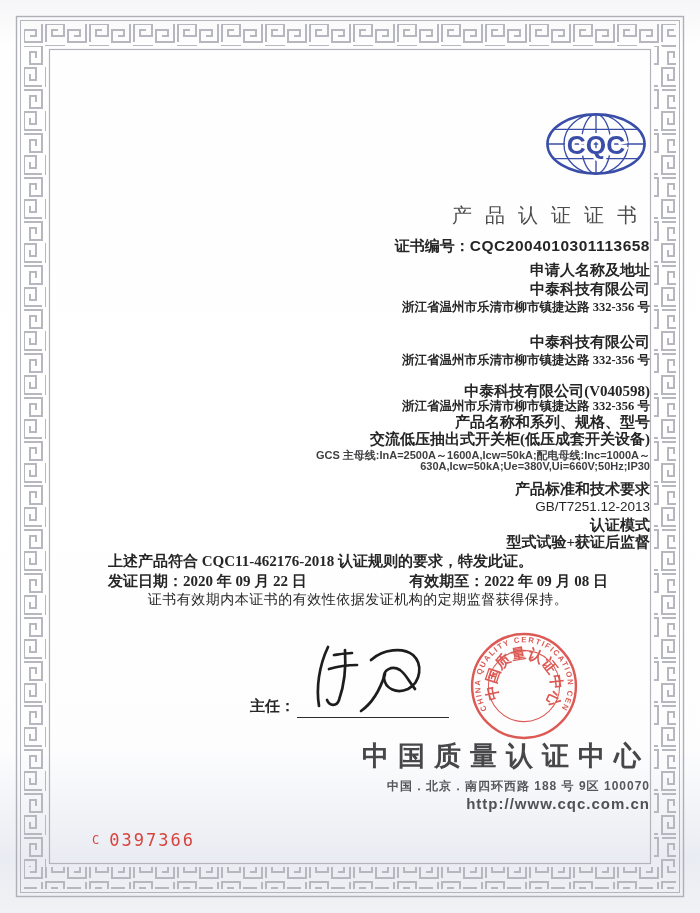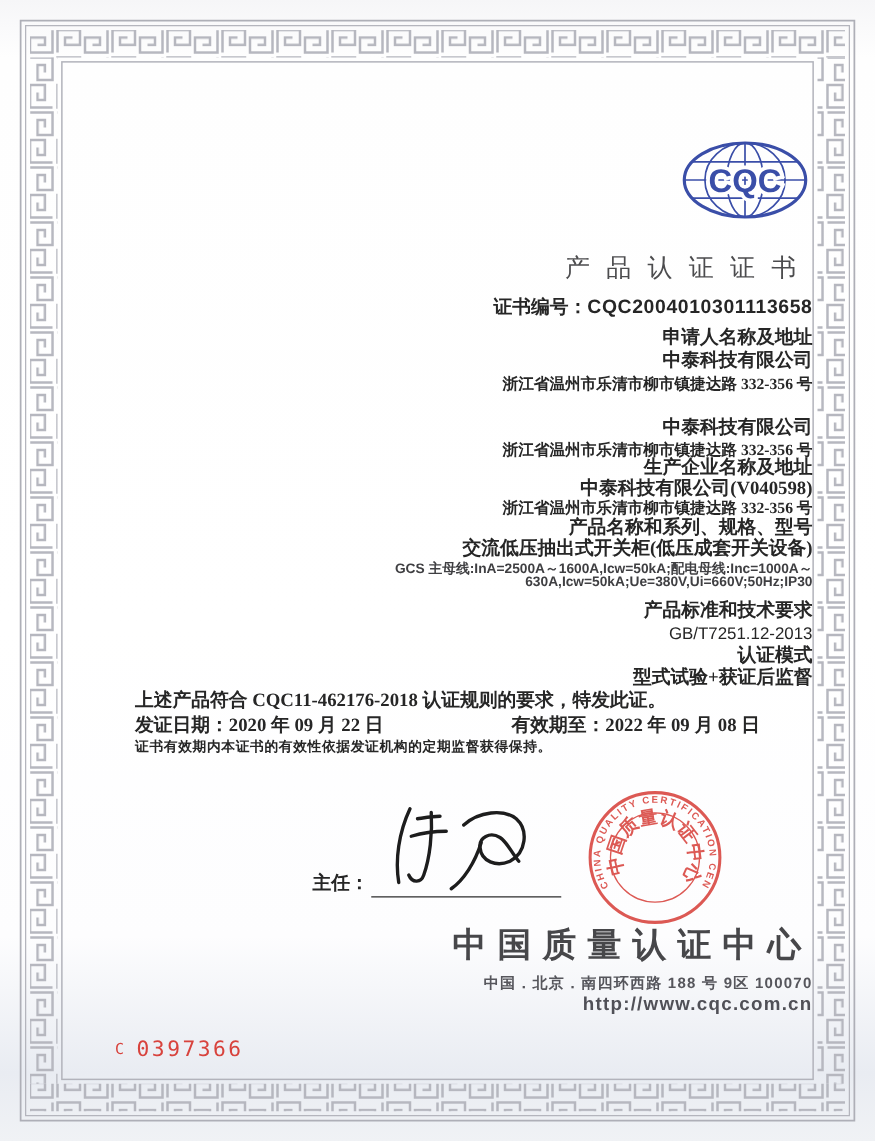--- a/index.html
+++ b/index.html
@@ -17,21 +17,21 @@
   .certline{top:237px;font-size:15px;font-weight:700;}
   .certline .num{font-family:"Liberation Sans","DejaVu Sans",sans-serif;font-size:15.5px;letter-spacing:.5px;}
   .sec-label{font-size:15px;font-weight:700;}
   .sec-name{font-size:15px;font-weight:600;}
   .sec-addr{font-size:12.5px;font-weight:600;}
   .spec{font-family:"Liberation Sans","DejaVu Sans",sans-serif;font-size:11px;font-weight:700;color:#3f3f42;}
   .std-val{font-family:"Liberation Sans","DejaVu Sans",sans-serif;font-size:13.5px;font-weight:400;}
   .block-left{left:108px;right:92px;text-align:left;}
   .statement{top:553px;font-size:15px;font-weight:700;}
   .dates{top:573px;font-size:15px;font-weight:700;display:flex;justify-content:space-between;text-align:center;}
-  .note{top:592px;font-size:11px;font-weight:700;letter-spacing:.5px;}
+  .note{top:592px;font-size:14px;font-weight:400;letter-spacing:.5px;text-align:center;}
   .sig-row{position:absolute;left:250px;top:638px;height:80px;display:flex;align-items:flex-end;}
   .sig-label{font-size:15px;font-weight:700;padding-bottom:2px;}
   .sig-line{position:relative;width:152px;height:78px;border-bottom:1.6px solid #2c2c2c;margin-left:2px;}
   .sig-line svg{position:absolute;left:0;bottom:1px;}
   .seal{position:absolute;left:467px;top:629px;opacity:.88;}
   .org{top:741px;font-family:"Liberation Sans","DejaVu Sans",sans-serif;
     font-size:27px;font-weight:600;letter-spacing:9px;color:#47474a;text-indent:9px;}
   .addr-line{top:780px;font-family:"Liberation Sans","DejaVu Sans",sans-serif;
     font-size:12px;font-weight:700;letter-spacing:1px;color:#56565c;}
   .url-line{top:795px;font-family:"Liberation Sans","DejaVu Sans",sans-serif;
@@ -92,21 +92,20 @@
     <span>证书编号：</span><span class="num">CQC2004010301113658</span>
   </div>
 
   <div class="abs sec-label" style="top:262px">申请人名称及地址</div>
   <div class="abs sec-name" style="top:281px">中泰科技有限公司</div>
   <div class="abs sec-addr" style="top:300px">浙江省温州市乐清市柳市镇捷达路 332-356 号</div>
 
   <div class="abs sec-name" style="top:334px">中泰科技有限公司</div>
   <div class="abs sec-addr" style="top:353px">浙江省温州市乐清市柳市镇捷达路 332-356 号</div>
 
-  <div class="abs sec-label" style="top:366px">生产企业名称及地址</div>
   <div class="abs sec-name" style="top:383px">中泰科技有限公司(V040598)</div>
   <div class="abs sec-addr" style="top:399px">浙江省温州市乐清市柳市镇捷达路 332-356 号</div>
 
   <div class="abs sec-label" style="top:414px">产品名称和系列、规格、型号</div>
   <div class="abs sec-name" style="top:431px">交流低压抽出式开关柜(低压成套开关设备)</div>
   <div class="abs spec" style="top:449px">GCS 主母线:InA=2500A～1600A,Icw=50kA;配电母线:Inc=1000A～</div>
   <div class="abs spec" style="top:460px">630A,Icw=50kA;Ue=380V,Ui=660V;50Hz;IP30</div>
 
   <div class="abs sec-label" style="top:481px">产品标准和技术要求</div>
   <div class="abs std-val" style="top:499px">GB/T7251.12-2013</div>

